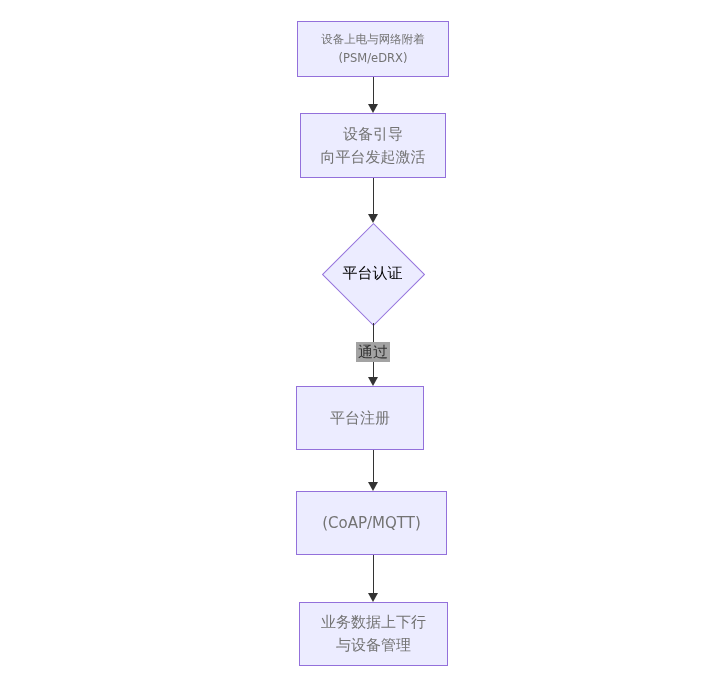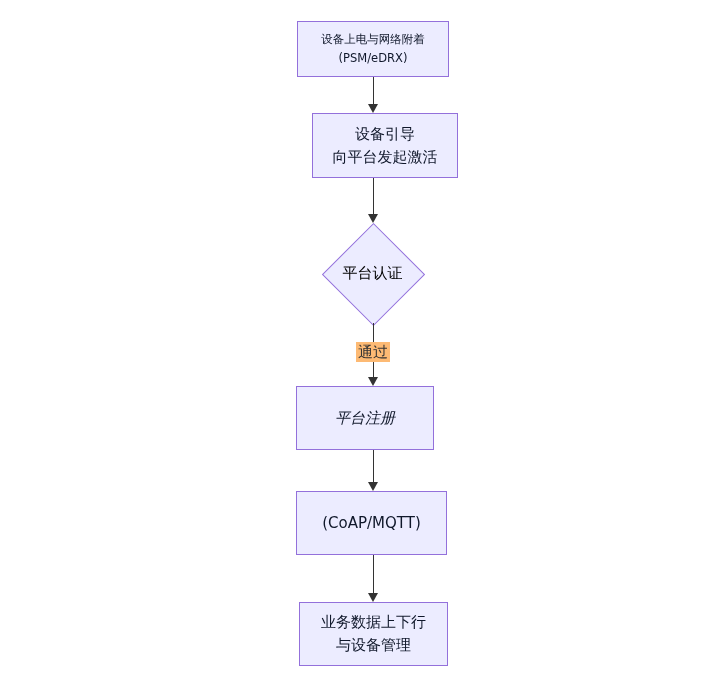--- a/index.html
+++ b/index.html
@@ -13,21 +13,21 @@
     height: 700px;
     background: #ffffff;
     font-family: "DejaVu Sans", "Liberation Sans", sans-serif;
     overflow: hidden;
   }
   .node-rect {
     position: absolute;
     box-sizing: border-box;
     background: #ECECFF;
     border: 1px solid #9370DB;
-    color: #0f172a;
+    color: #737373;
     display: flex;
     flex-direction: column;
     align-items: center;
     justify-content: center;
     text-align: center;
   }
   .node-rect .line {
     display: block;
     font-size: 15px;
     line-height: 23px;
@@ -90,21 +90,21 @@
     height: 0;
     margin-left: -5px;
     border-left: 5px solid transparent;
     border-right: 5px solid transparent;
     border-top: 9px solid #333333;
   }
   .edge-label {
     position: absolute;
     left: 50%;
     transform: translateX(-50%);
-    background: #fdba74;
+    background: #a3a3a3;
     color: #333333;
     font-size: 15px;
     line-height: 20px;
     padding: 0 2px;
     white-space: nowrap;
   }
 </style>
 </head>
 <body>
 
@@ -113,42 +113,42 @@
   <div class="node-rect small-text" style="left:297px; top:21px; width:152px; height:56px;">
     <span class="line">设备上电与网络附着</span>
     <span class="line">(PSM/eDRX)</span>
   </div>
 
   <div class="edge" style="left:373px; top:77px; height:36px;">
     <div class="edge-line"></div>
     <div class="arrow-head"></div>
   </div>
 
-  <div class="node-rect" style="left:312px; top:113px; width:146px; height:65px;">
+  <div class="node-rect" style="left:300px; top:113px; width:146px; height:65px;">
     <span class="line">设备引导</span>
     <span class="line">向平台发起激活</span>
   </div>
 
   <div class="edge" style="left:373px; top:178px; height:45px;">
     <div class="edge-line"></div>
     <div class="arrow-head"></div>
   </div>
 
   <div class="diamond-wrap">
     <div class="diamond-shape"></div>
     <span class="diamond-label">平台认证</span>
   </div>
 
   <div class="edge" style="left:373px; top:323px; height:63px;">
     <div class="edge-line"></div>
     <span class="edge-label" style="top:19px;">通过</span>
     <div class="arrow-head"></div>
   </div>
 
-  <div class="node-rect" style="left:296px; top:386px; width:138px; height:64px;font-style:italic;">
+  <div class="node-rect" style="left:296px; top:386px; width:128px; height:64px;">
     <span class="line">平台注册</span>
   </div>
 
   <div class="edge" style="left:373px; top:450px; height:41px;">
     <div class="edge-line"></div>
     <div class="arrow-head"></div>
   </div>
 
   <div class="node-rect" style="left:296px; top:491px; width:151px; height:64px;">
     <span class="line">(CoAP/MQTT)</span>

